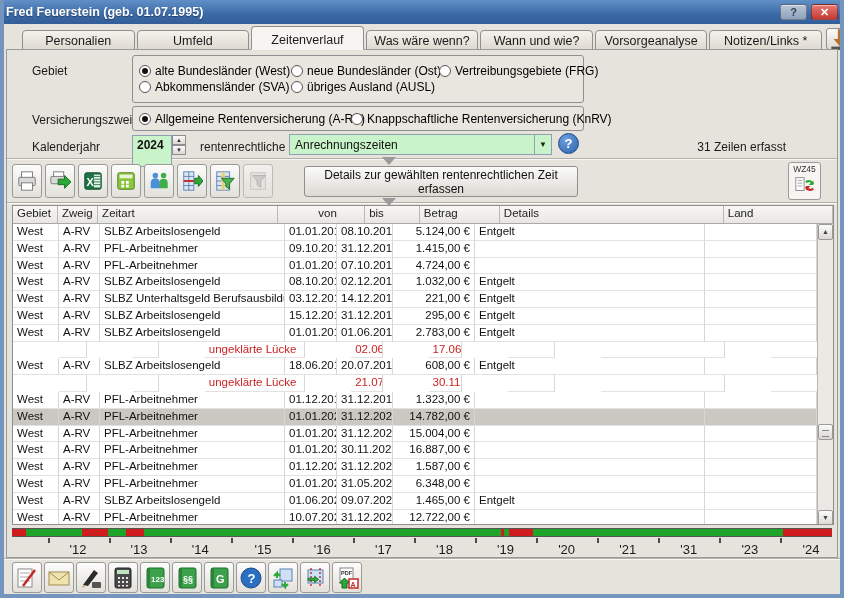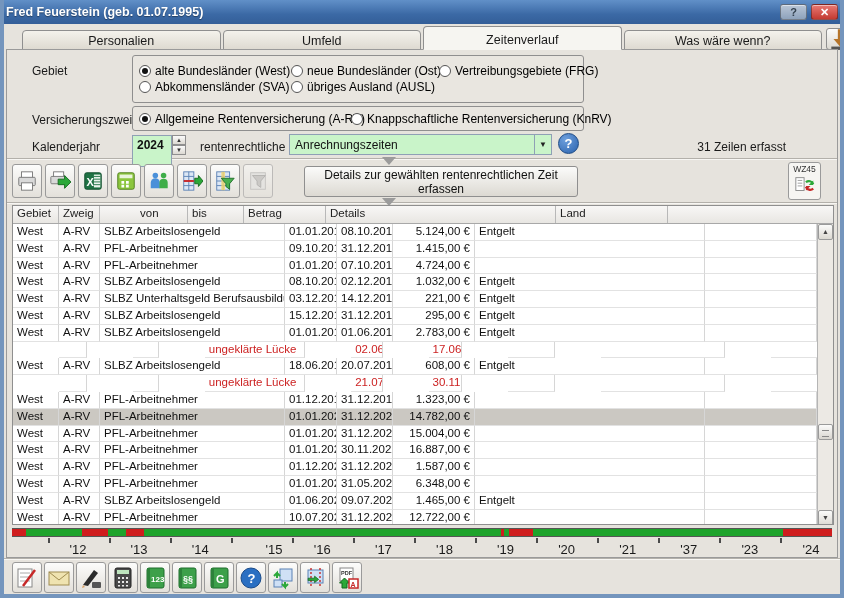--- a/index.html
+++ b/index.html
@@ -126,20 +126,23 @@
       <div class="tb-btn close">✕</div>
     </div>
   </div>
 
   <div class="tabrow">
     <div class="tabs" id="tabs">
         <div class="tab">Personalien</div>
         <div class="tab">Umfeld</div>
         <div class="tab active">Zeitenverlauf</div>
         <div class="tab">Was wäre wenn?</div>
+        <div class="tab">Wann und wie?</div>
+        <div class="tab">Vorsorgeanalyse</div>
+        <div class="tab">Notizen/Links *</div>
       </div>
     <div class="dock-btn">
       <svg viewBox="0 0 24 24">
         <path d="M12 3 v10" stroke="#b5742a" stroke-width="4" fill="none"></path>
         <path d="M6 12 L12 19 L18 12 Z" fill="#b5742a"></path>
         <rect x="4" y="19" width="16" height="3" fill="#555"></rect>
       </svg>
     </div>
   </div>
 
@@ -275,20 +278,21 @@
       <path d="M21 7 v5 h-5 Z" fill="#2ca839"></path>
       <path d="M21 16 a5 5 0 0 1 -8 -2" stroke="#c62828" stroke-width="2.4" fill="none"></path>
       <path d="M13 18 v-5 h5 Z" fill="#c62828"></path>
     </svg>
   </div>
 
   <div class="table-wrap">
     <div class="thead" id="thead">
         <div class="th" style="width: 46px;">Gebiet</div>
         <div class="th" style="width: 41px;">Zweig</div>
+        <div class="th" style="width: 185px;">Zeitart</div>
         <div class="th" style="width: 52px; margin-left: 36px;">von</div>
         <div class="th" style="width: 56px;">bis</div>
         <div class="th" style="width: 82px;">Betrag</div>
         <div class="th" style="width: 230px;">Details</div>
         <div class="th" style="width: 112px;">Land</div>
       </div>
     <div class="tbody" id="tbody">
         <div class="tr">
           <div class="td" style="width: 46px;">West</div>
           <div class="td" style="width: 41px;">A-RV</div>
@@ -487,28 +491,28 @@
       <div class="seg" style="width: 0.4%; background: rgb(207, 29, 29);"></div>
       <div class="seg" style="width: 0.6%; background: rgb(30, 163, 43);"></div>
       <div class="seg" style="width: 2.9%; background: rgb(207, 29, 29);"></div>
       <div class="seg" style="width: 30.5%; background: rgb(30, 163, 43);"></div>
       <div class="seg" style="width: 6%; background: rgb(207, 29, 29);"></div>
     </div>
   <div id="tl-labels">
       <span class="year" style="left: 49px;">'12</span>
       <span class="year" style="left: 110.08px;">'13</span>
       <span class="year" style="left: 171.16px;">'14</span>
-      <span class="year" style="left: 245px;">'15</span>
+      <span class="year" style="left: 234px;">'15</span>
       <span class="year" style="left: 293.32px;">'16</span>
       <span class="year" style="left: 354.4px;">'17</span>
       <span class="year" style="left: 415.48px;">'18</span>
       <span class="year" style="left: 476.56px;">'19</span>
       <span class="year" style="left: 537.64px;">'20</span>
       <span class="year" style="left: 598.72px;">'21</span>
-      <span class="year" style="left: 659.8px;">'37</span>
+      <span class="year" style="left: 659.8px;">'31</span>
       <span class="year" style="left: 720.88px;">'23</span>
       <span class="year" style="left: 781.96px;">'24</span>
       <span class="tick" style="left: 43.5px;"></span>
       <span class="tick" style="left: 104.58px;"></span>
       <span class="tick" style="left: 165.66px;"></span>
       <span class="tick" style="left: 226.74px;"></span>
       <span class="tick" style="left: 287.82px;"></span>
       <span class="tick" style="left: 348.9px;"></span>
       <span class="tick" style="left: 409.98px;"></span>
       <span class="tick" style="left: 471.06px;"></span>

